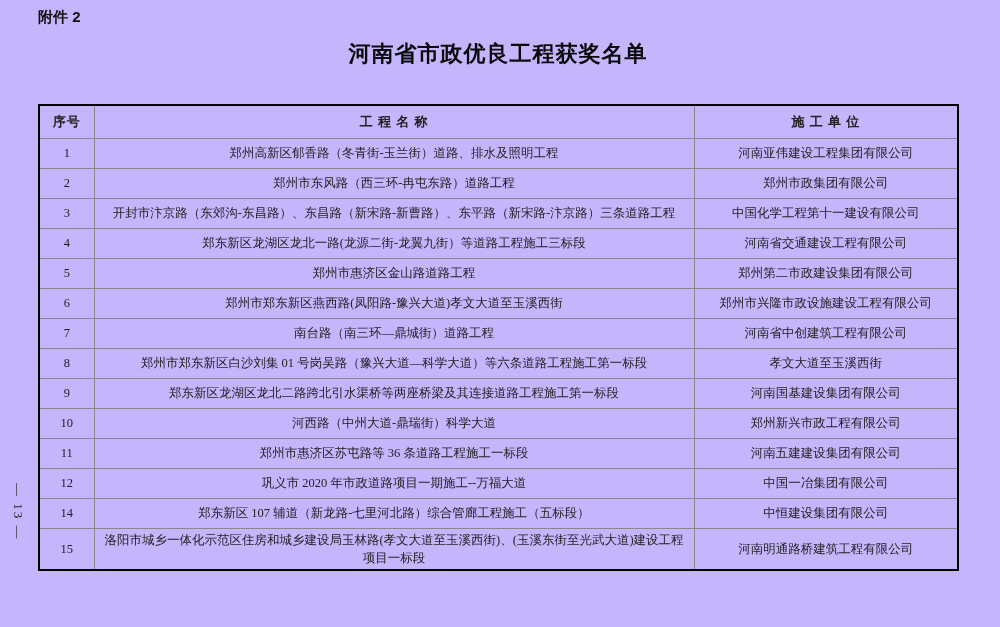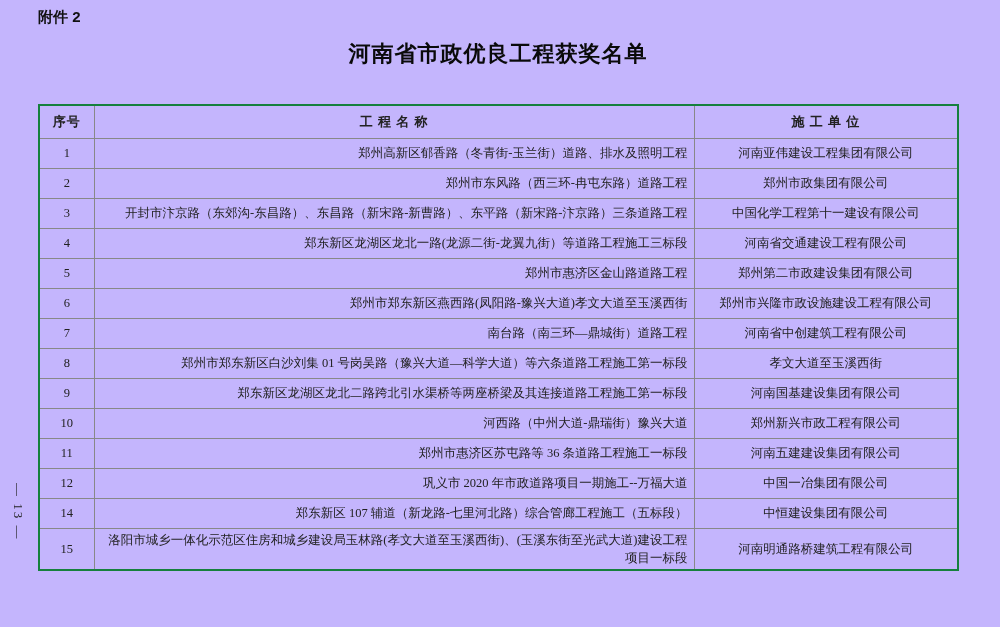--- a/index.html
+++ b/index.html
@@ -52,42 +52,42 @@
   }
   table.awards {
     position: absolute;
     left: 38px;
     top: 104px;
     width: 919px;
     border-collapse: collapse;
     table-layout: fixed;
     font-size: 12.5px;
     color: #222;
-    border: 2px solid #15803d;
+    border: 2px solid #000000;
   }
   table.awards th, table.awards td {
     border: 1px solid #888;
     padding: 2px 6px;
     line-height: 1.45;
     vertical-align: middle;
     overflow: hidden;
   }
   table.awards th {
     height: 28px;
     font-size: 13px;
     font-weight: bold;
     text-align: center;
     letter-spacing: 1px;
   }
   table.awards td { height: 25px; }
   col.c-no  { width: 55px; }
   col.c-prj { width: 600px; }
   col.c-co  { width: 264px; }
   td.no { text-align: center; }
-  td.prj { text-align: right; padding-left: 8px; font-family: Liberation Serif, serif; }
+  td.prj { text-align: center; padding-left: 8px; font-family: Liberation Serif, serif; }
   td.co  { text-align: center; padding-left: 7px; }
 </style>
 </head>
 <body>
 
 <div class="page">
 
   <div class="attachment">附件 2</div>
 
   <div class="title">河南省市政优良工程获奖名单</div>
@@ -148,21 +148,21 @@
         <td class="prj">郑州市郑东新区白沙刘集 01 号岗吴路（豫兴大道—科学大道）等六条道路工程施工第一标段</td>
         <td class="co">孝文大道至玉溪西街</td>
       </tr>
       <tr>
         <td class="no">9</td>
         <td class="prj">郑东新区龙湖区龙北二路跨北引水渠桥等两座桥梁及其连接道路工程施工第一标段</td>
         <td class="co">河南国基建设集团有限公司</td>
       </tr>
       <tr>
         <td class="no">10</td>
-        <td class="prj">河西路（中州大道-鼎瑞街）豫兴大道</td>
+        <td class="prj">河西路（中州大道-鼎瑞街）科学大道</td>
         <td class="co">郑州新兴市政工程有限公司</td>
       </tr>
       <tr>
         <td class="no">11</td>
         <td class="prj">郑州市惠济区苏屯路等 36 条道路工程施工一标段</td>
         <td class="co">河南五建建设集团有限公司</td>
       </tr>
       <tr>
         <td class="no">12</td>
         <td class="prj">巩义市 2020 年市政道路项目一期施工--万福大道</td>

